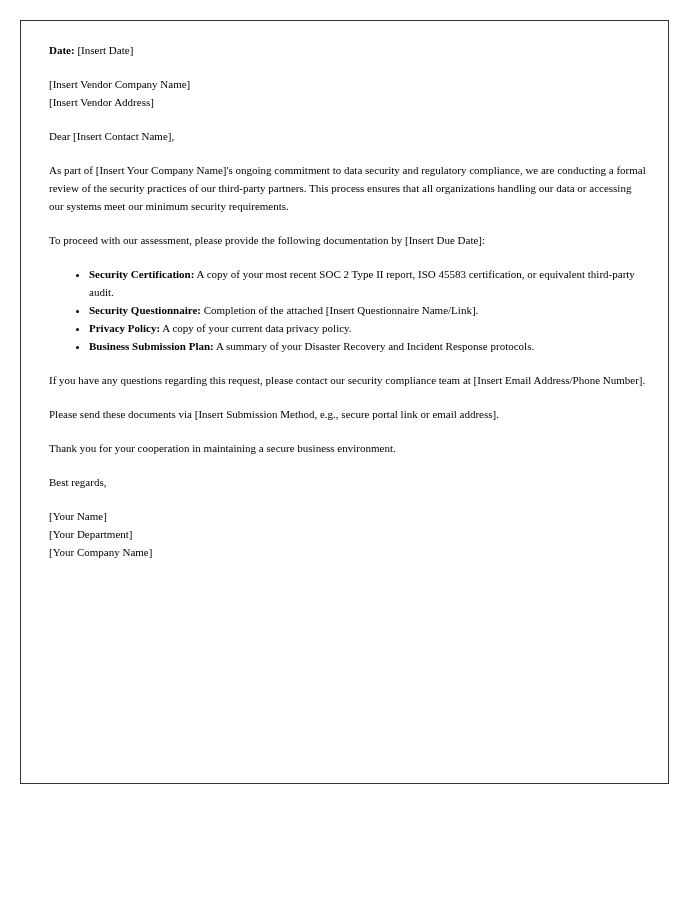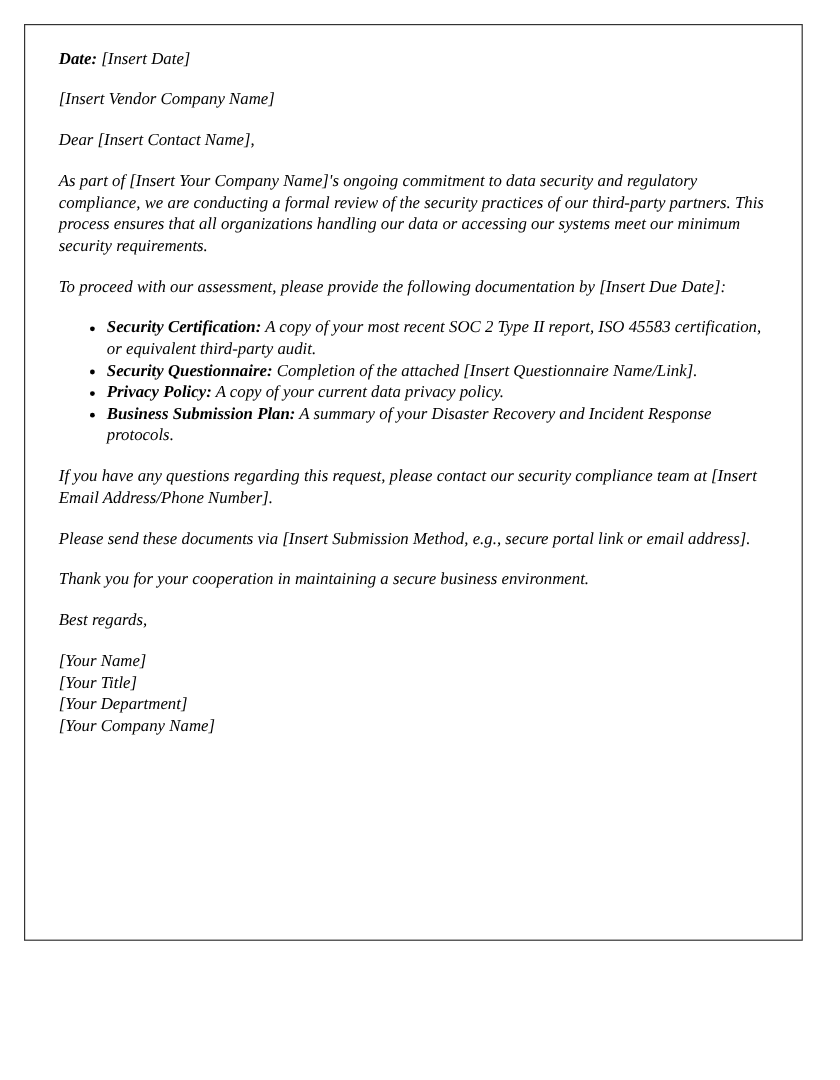--- a/index.html
+++ b/index.html
@@ -2,39 +2,40 @@
 <html><head>
   <meta charset="utf-8">
   <style>
     html, body { margin: 0; padding: 0; background: #ffffff; }
     body { width: 700px; height: 900px; position: relative; font-family: "Liberation Serif", "DejaVu Serif", serif; color: #000; }
     .letter {
       position: absolute; left: 20px; top: 20px;
       width: 599px; height: 722px;
       border: 1px solid #333333;
       padding: 20px 20px 20px 28px;
-      font-size: 14px; line-height: 18px; font-style: italic;
+      font-size: 11px; line-height: 18px;
     }
     .letter p { margin: 0 0 16px 0; }
     .letter b { font-weight: bold; }
     .block-line { display: block; }
     ul { margin: 0 0 16px 0; padding-left: 40px; }
     ul li { margin: 0; }
   </style>
 </head>
 <body>
 
 <div class="letter">
   <p>
     <b>Date:</b>
     <span>[Insert Date]</span>
   </p>
 
   <p>
     <span class="block-line">[Insert Vendor Company Name]</span>
+    <span class="block-line">[Insert Vendor Address]</span>
   </p>
 
 
   <p>Dear [Insert Contact Name],</p>
   <p>As part of [Insert Your Company Name]'s ongoing commitment to data security and regulatory compliance, we are conducting a formal review of the security practices of our third-party partners. This process ensures that all organizations handling our data or accessing our systems meet our minimum security requirements.</p>
   <p>To proceed with our assessment, please provide the following documentation by [Insert Due Date]:</p>
 
   <ul>
     <li>
       <b>Security Certification:</b>
@@ -54,17 +55,16 @@
     </li>
   </ul>
 
   <p>If you have any questions regarding this request, please contact our security compliance team at [Insert Email Address/Phone Number].</p>
   <p>Please send these documents via [Insert Submission Method, e.g., secure portal link or email address].</p>
   <p>Thank you for your cooperation in maintaining a secure business environment.</p>
   <p>Best regards,</p>
 
   <p>
     <span class="block-line">[Your Name]</span>
-    <span class="block-line">[Your Title]</span>
     <span class="block-line">[Your Department]</span>
     <span class="block-line">[Your Company Name]</span>
   </p>
 </div>
 
 </body></html>

